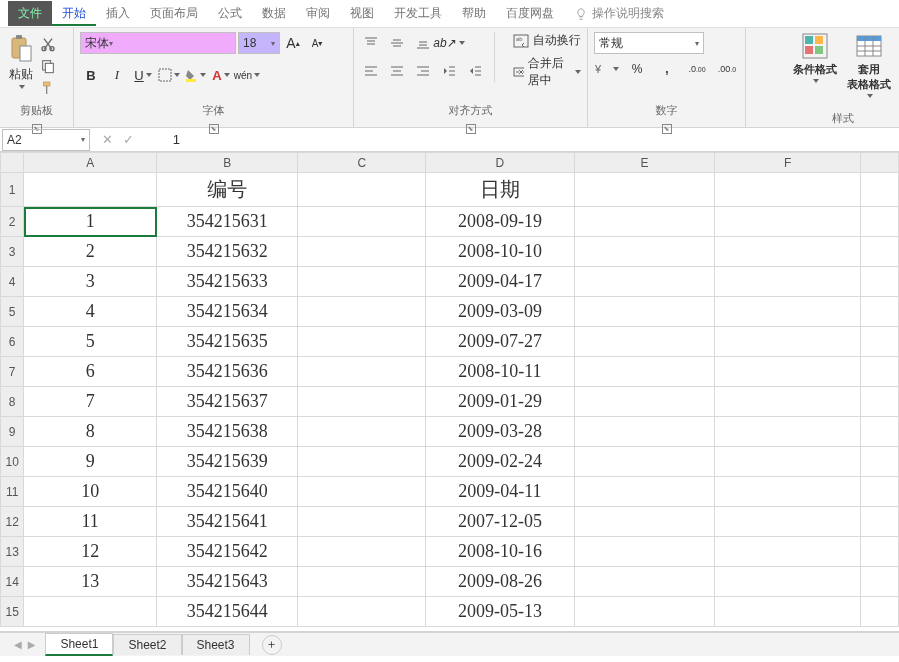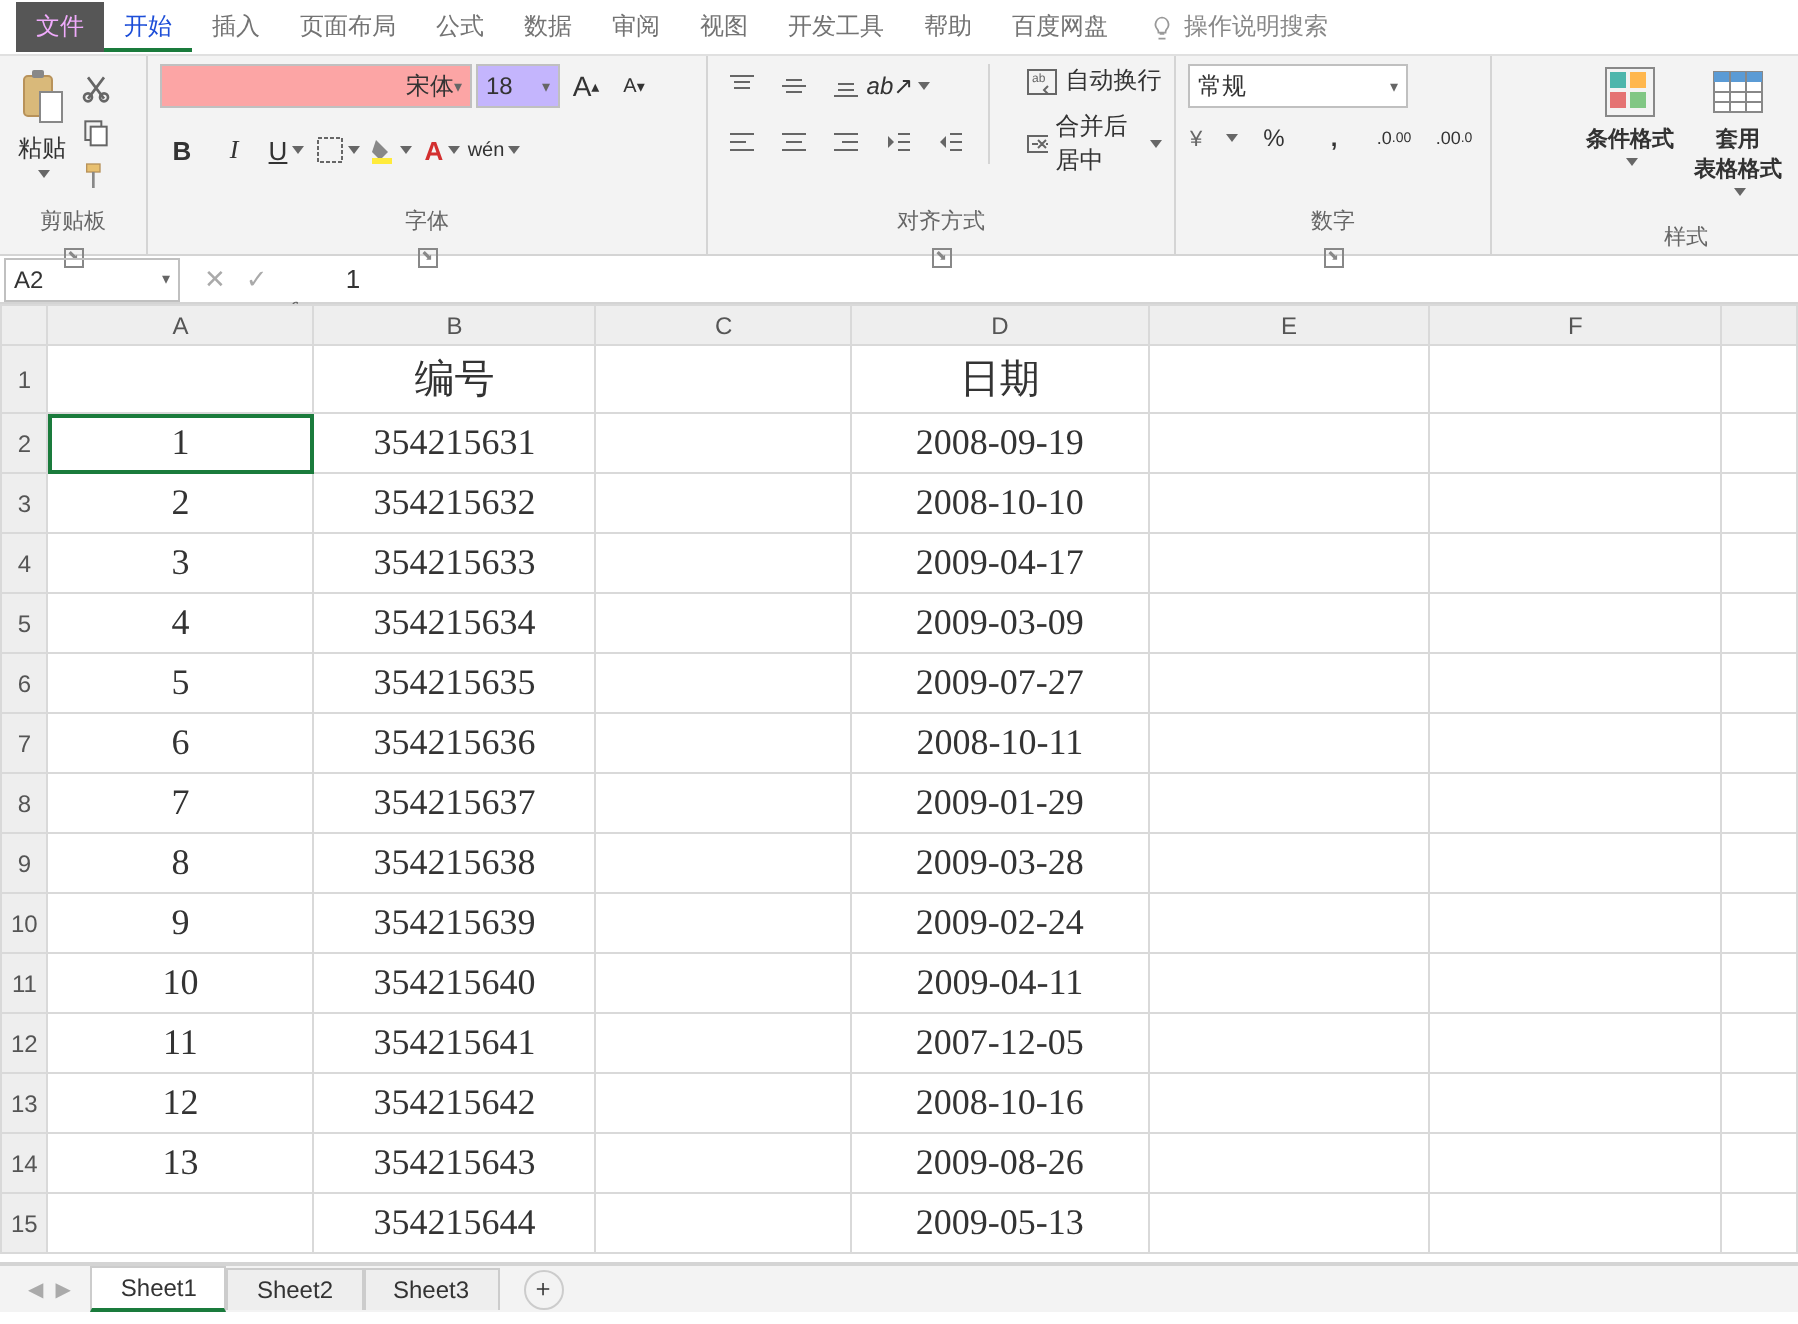--- a/index.html
+++ b/index.html
@@ -1,41 +1,41 @@
 <!DOCTYPE html>
 <html><head>
 <meta charset="utf-8">
 <style>
 * { box-sizing: border-box; margin: 0; padding: 0; font-family: "Microsoft YaHei", SimSun, Arial, sans-serif; }
 body { width: 899px; height: 662px; overflow: hidden; background: #fff; font-size: 12px; color: #333; }
 
 
 .menubar { display: flex; align-items: center; height: 28px; background: #fff; border-bottom: 1px solid #e0e0e0; padding: 0 8px; gap: 0; }
 .menu-item { padding: 4px 10px; cursor: pointer; font-size: 12px; color: #737373; }
-.menu-item.dark { background: #565656; color: #f0abfc; padding: 4px 10px; }
+.menu-item.dark { background: #565656; color: #86efac; padding: 4px 10px; }
 .menu-item.active { color: #1d4ed8; border-bottom: 2px solid #1a7b3c; padding-bottom: 2px; }
 .menu-help { display: flex; align-items: center; gap: 4px; margin-left: 10px; color: #888; }
 .bulb-icon { width: 14px; height: 14px; }
 
 
 .ribbon { height: 100px; background: #f3f3f3; border-bottom: 1px solid #d4d4d4; display: flex; }
 .ribbon-group { border-right: 1px solid #d4d4d4; padding: 4px 6px 2px 6px; display: flex; flex-direction: column; justify-content: space-between; }
 .ribbon-group-label { font-size: 11px; color: #666; text-align: center; padding-top: 2px; height: 16px; display: flex; align-items: center; justify-content: center; gap: 6px; flex-direction: column; }
 .ribbon-group-label .launcher { width: 10px; height: 10px; border: 1px solid #888; display: inline-block; font-size: 7px; line-height: 8px; text-align: center; color: #888; cursor: pointer; }
 .ribbon-content { display: flex; align-items: flex-start; gap: 4px; height: 78px; }
 
 
 .clipboard-main { display: flex; flex-direction: column; align-items: center; gap: 2px; padding: 2px; }
 .paste-icon { width: 26px; height: 30px; }
 .clipboard-side { display: flex; flex-direction: column; gap: 6px; padding-top: 4px; }
 .small-icon { width: 16px; height: 16px; cursor: pointer; }
 
 
 .font-top { display: flex; gap: 2px; align-items: center; }
-.font-name { width: 156px; height: 22px; border: 1px solid #c0c0c0; background: #fca5a5; font-size: 12px; padding: 0 4px; display: flex; align-items: center; justify-content: flex-end; }
+.font-name { width: 156px; height: 22px; border: 1px solid #c0c0c0; background: #f0abfc; font-size: 12px; padding: 0 4px; display: flex; align-items: center; justify-content: flex-start; }
 .font-size { width: 42px; height: 22px; border: 1px solid #c0c0c0; background: #c4b5fd; font-size: 12px; padding: 0 4px; display: flex; align-items: center; justify-content: space-between; }
 .dd-arrow { font-size: 8px; color: #666; }
 .font-bottom { display: flex; gap: 4px; align-items: center; margin-top: 6px; }
 .font-btn { width: 22px; height: 22px; display: flex; align-items: center; justify-content: center; cursor: pointer; font-size: 13px; }
 .font-btn.bold { font-weight: bold; }
 .font-btn.italic { font-style: italic; font-family: serif; }
 .font-btn.underline { text-decoration: underline; }
 .aa-big { font-size: 14px; }
 .aa-small { font-size: 10px; }
 

